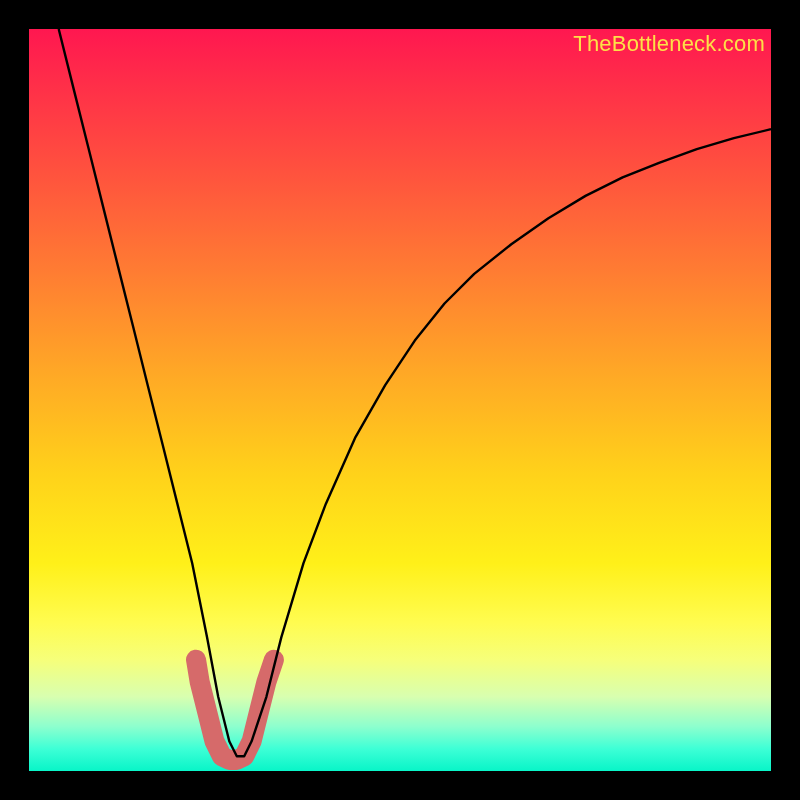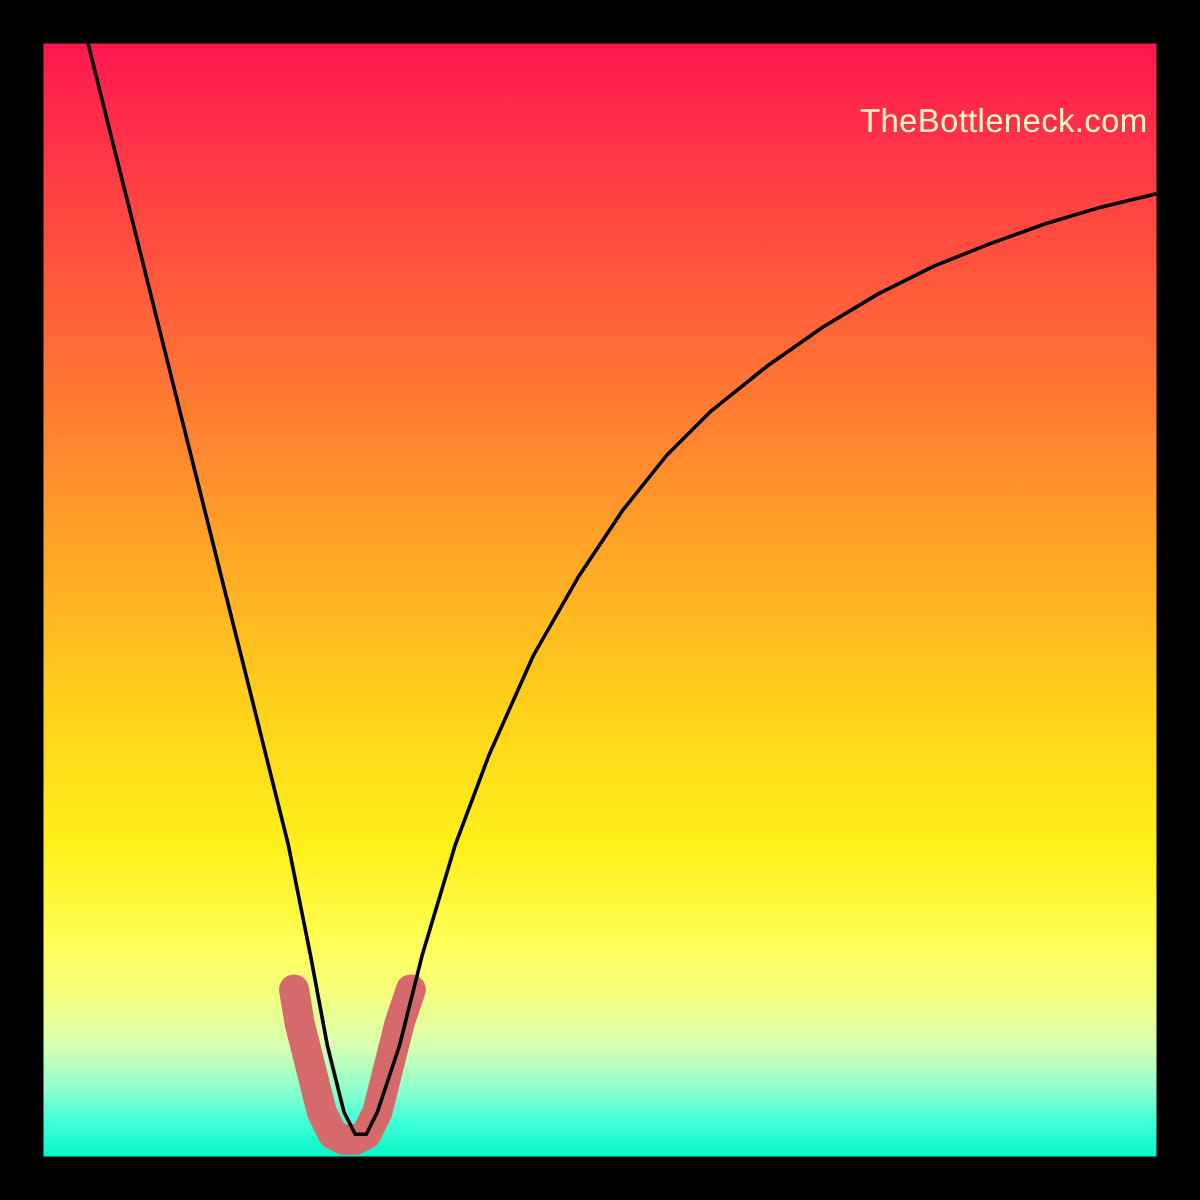--- a/index.html
+++ b/index.html
@@ -40,26 +40,25 @@
       #d8ffb0 90%,
       #8dffce 94%,
       #3effd6 97%,
       #08f5c8 100%
     );
   }
   .watermark {
     position: absolute;
     top: 2px;
     right: 6px;
-    color: #fef9c3;
+    color: #fde047;
     font-size: 22px;
     font-weight: 500;
     letter-spacing: 0.2px;
     user-select: none;
-    margin-top: 37px;
   }
   svg.curves {
     position: absolute;
     left: 0;
     top: 0;
     width: 742px;
     height: 742px;
     overflow: visible;
   }
 </style>

